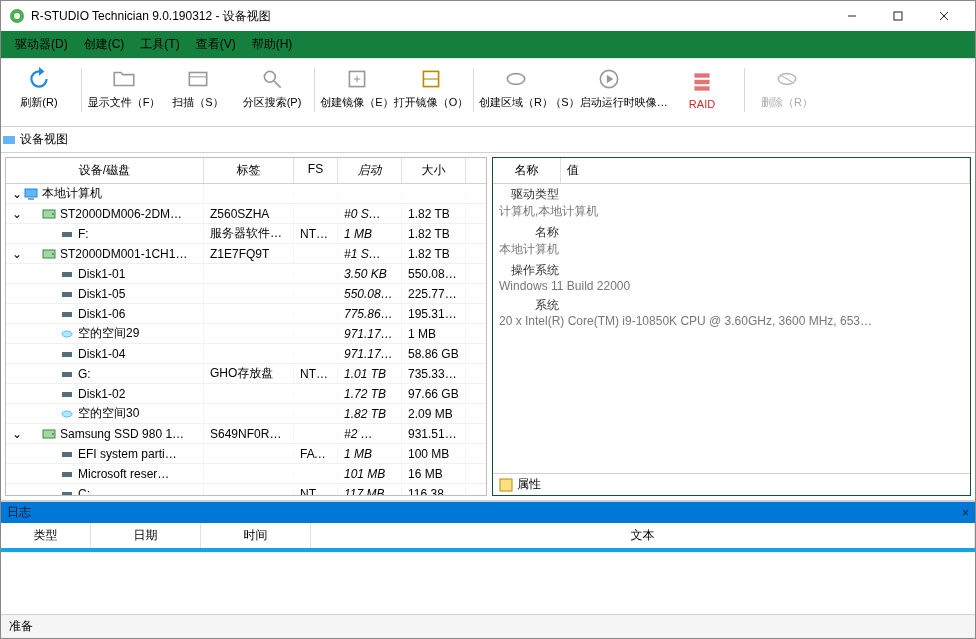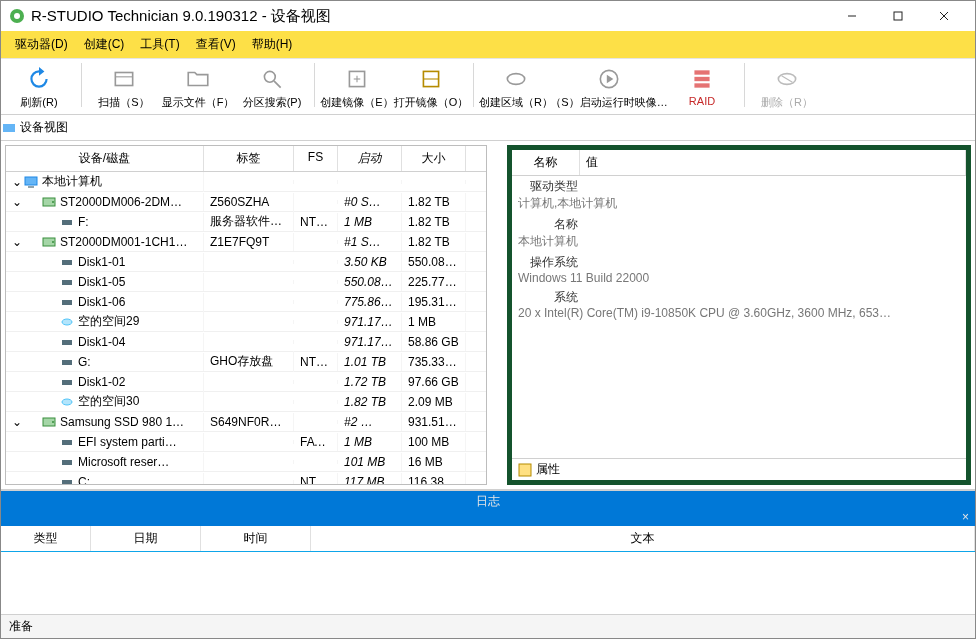--- a/index.html
+++ b/index.html
@@ -1,50 +1,50 @@
 <!DOCTYPE html>
 <html><head>
 <meta charset="utf-8">
 <style>
 * { box-sizing: border-box; margin: 0; padding: 0; font-family: "Microsoft YaHei", "Segoe UI", sans-serif; font-size: 12px; }
 body { background: #fff; width: 976px; height: 639px; display: flex; flex-direction: column; border: 1px solid #888; overflow: hidden; }
 .titlebar { display: flex; align-items: center; height: 30px; padding: 0 8px; background: #fff; }
 .titlebar .appicon { width: 16px; height: 16px; margin-right: 6px; }
-.titlebar .title { flex: 1; font-size: 15px; }
+.titlebar .title { flex: 1; font-size: 12px; }
 .titlebar .winbtn { width: 46px; height: 30px; display: flex; align-items: center; justify-content: center; cursor: pointer; }
-.menubar { display: flex; padding: 2px 6px; background: #fde047; border-bottom: 1px solid #e5e5e5; }
+.menubar { display: flex; padding: 2px 6px; background: #15803d; border-bottom: 1px solid #e5e5e5; }
 .menubar .mi { padding: 3px 8px; cursor: pointer; }
-.toolbar { display: flex; padding: 4px 2px 2px; gap: 2px; background: #fff; border-bottom: 1px solid #d0d0d0; }
+.toolbar { display: flex; align-items: flex-end; padding: 4px 2px 14px; gap: 2px; background: #fff; border-bottom: 1px solid #d0d0d0; }
 .toolbar .tb { display: flex; flex-direction: column; align-items: center; width: 72px; padding: 2px; cursor: pointer; }
 .toolbar .tb .ic { width: 28px; height: 28px; margin-bottom: 2px; display:flex; align-items:center; justify-content:center; }
 .toolbar .tb .lbl { font-size: 11px; text-align: center; white-space: nowrap; }
 .toolbar .sep { width: 1px; height: 44px; background: #d8d8d8; margin: 0 4px; }
 .crumb { display: flex; align-items: center; padding: 4px 1px; border-bottom: 1px solid #d0d0d0; }
 .crumb .cic { width: 14px; height: 14px; margin-right: 4px; }
 .mainarea { display: flex; flex: 1; min-height: 0; }
 .leftpane { width: 482px; display: flex; flex-direction: column; border: 1px solid #bdbdbd; margin: 4px; overflow: hidden; }
-.rightpane { flex: 1; display: flex; flex-direction: column; border: 5px solid #14532d; margin: 4px 4px 4px 16px; overflow: hidden; }
+.rightpane { flex: 1; display: flex; flex-direction: column; border: 1px solid #14532d; margin: 4px 4px 4px 1px; overflow: hidden; }
 .tblhead { display: flex; background: #fff; border-bottom: 1px solid #d0d0d0; }
 .tblhead .th { padding: 4px 6px; border-right: 1px solid #e0e0e0; text-align: center; overflow: hidden; white-space: nowrap; }
 .rowsbox { flex: 1; overflow-y: auto; overflow-x: hidden; }
 .row { display: flex; align-items: center; border-bottom: 1px solid #f0f0f0; height: 20px; }
 .row .td { padding: 2px 6px; overflow: hidden; white-space: nowrap; text-overflow: ellipsis; border-right: 1px solid #f5f5f5; }
 .row .devcell { display: flex; align-items: center; }
 .row .twisty { width: 12px; display:inline-block; cursor:pointer; }
 .row .ind { display:inline-block; }
 .row .dicon { width: 14px; height: 12px; margin-right: 4px; display:inline-flex; align-items:center; justify-content:center; }
 .proprow { display:flex; padding: 2px 6px; flex-direction: column; }
 .proprow .pn { width: 68px; text-align: right; color: #333; padding-right: 8px; }
 .proprow .pv { flex:1; color: #777; }
 .tabbar { display:flex; border-top:1px solid #d0d0d0; padding: 2px 6px; align-items:center; }
 .tabbar .tic { width:14px; height:14px; margin-right:4px; }
 .logpanel { border-top: 2px solid #d0d0d0; display:flex; flex-direction:column; }
-.loghead { background: #0078d7; color:#e5e5e5; padding: 2px 6px; display:flex; align-items:center;flex-direction:column; }
+.loghead { background: #0078d7; color:#0f172a; padding: 2px 6px; display:flex; align-items:center; }
 .loghead .x { margin-left:auto; cursor:pointer; }
-.logcols { display:flex; border-bottom:1px solid #0ea5e9; }
+.logcols { display:flex; border-bottom:4px solid #0ea5e9; }
 .logcols .lc { padding:4px 6px; border-right:1px solid #e0e0e0; text-align:center; }
 .logbody { height: 62px; background:#fff; }
 .statusbar { border-top:1px solid #d0d0d0; padding:3px 8px; background:#f5f5f5; }
 
 .c0 { width: 198px; } .c1 { width: 90px; } .c2 { width: 44px; } .c3 { width: 64px; font-style: italic; } .c4 { width: 64px; }
 
 .rh0 { width: 68px; } .rh1 { flex:1; }
 
 .l0{width:90px}.l1{width:110px}.l2{width:110px}.l3{flex:1}
 </style>
@@ -91,33 +91,33 @@
         <svg viewBox="0 0 24 24" width="26" height="26">
           <path d="M12 4a8 8 0 108 8h-2a6 6 0 11-6-6v3l5-4-5-4v3z" fill="#1e88e5"></path>
         </svg>
       </span>
     <span class="lbl">刷新(R)</span>
   </div>
   <div class="sep"></div>
   <div class="tb">
     <span class="ic">
         <svg viewBox="0 0 24 24" width="26" height="26">
+          <path d="M3 6h6l2 2h10v10H3z" fill="none" stroke="#999" stroke-width="1.5"></path>
+        </svg>
+      </span>
+    <span class="lbl">显示文件（F）</span>
+  </div>
+  <div class="tb">
+    <span class="ic">
+        <svg viewBox="0 0 24 24" width="26" height="26">
           <rect x="4" y="6" width="16" height="12" fill="none" stroke="#999" stroke-width="1.5"></rect>
           <line x1="4" y1="10" x2="20" y2="10" stroke="#999"></line>
         </svg>
       </span>
     <span class="lbl">扫描（S）</span>
-  </div>
-  <div class="tb">
-    <span class="ic">
-        <svg viewBox="0 0 24 24" width="26" height="26">
-          <path d="M3 6h6l2 2h10v10H3z" fill="none" stroke="#999" stroke-width="1.5"></path>
-        </svg>
-      </span>
-    <span class="lbl">显示文件（F）</span>
   </div>
   <div class="tb">
     <span class="ic">
         <svg viewBox="0 0 24 24" width="26" height="26">
           <circle cx="10" cy="10" r="5" fill="none" stroke="#999" stroke-width="1.5"></circle>
           <line x1="14" y1="14" x2="20" y2="20" stroke="#999" stroke-width="1.5"></line>
         </svg>
       </span>
     <span class="lbl">分区搜索(P)</span>
   </div>

